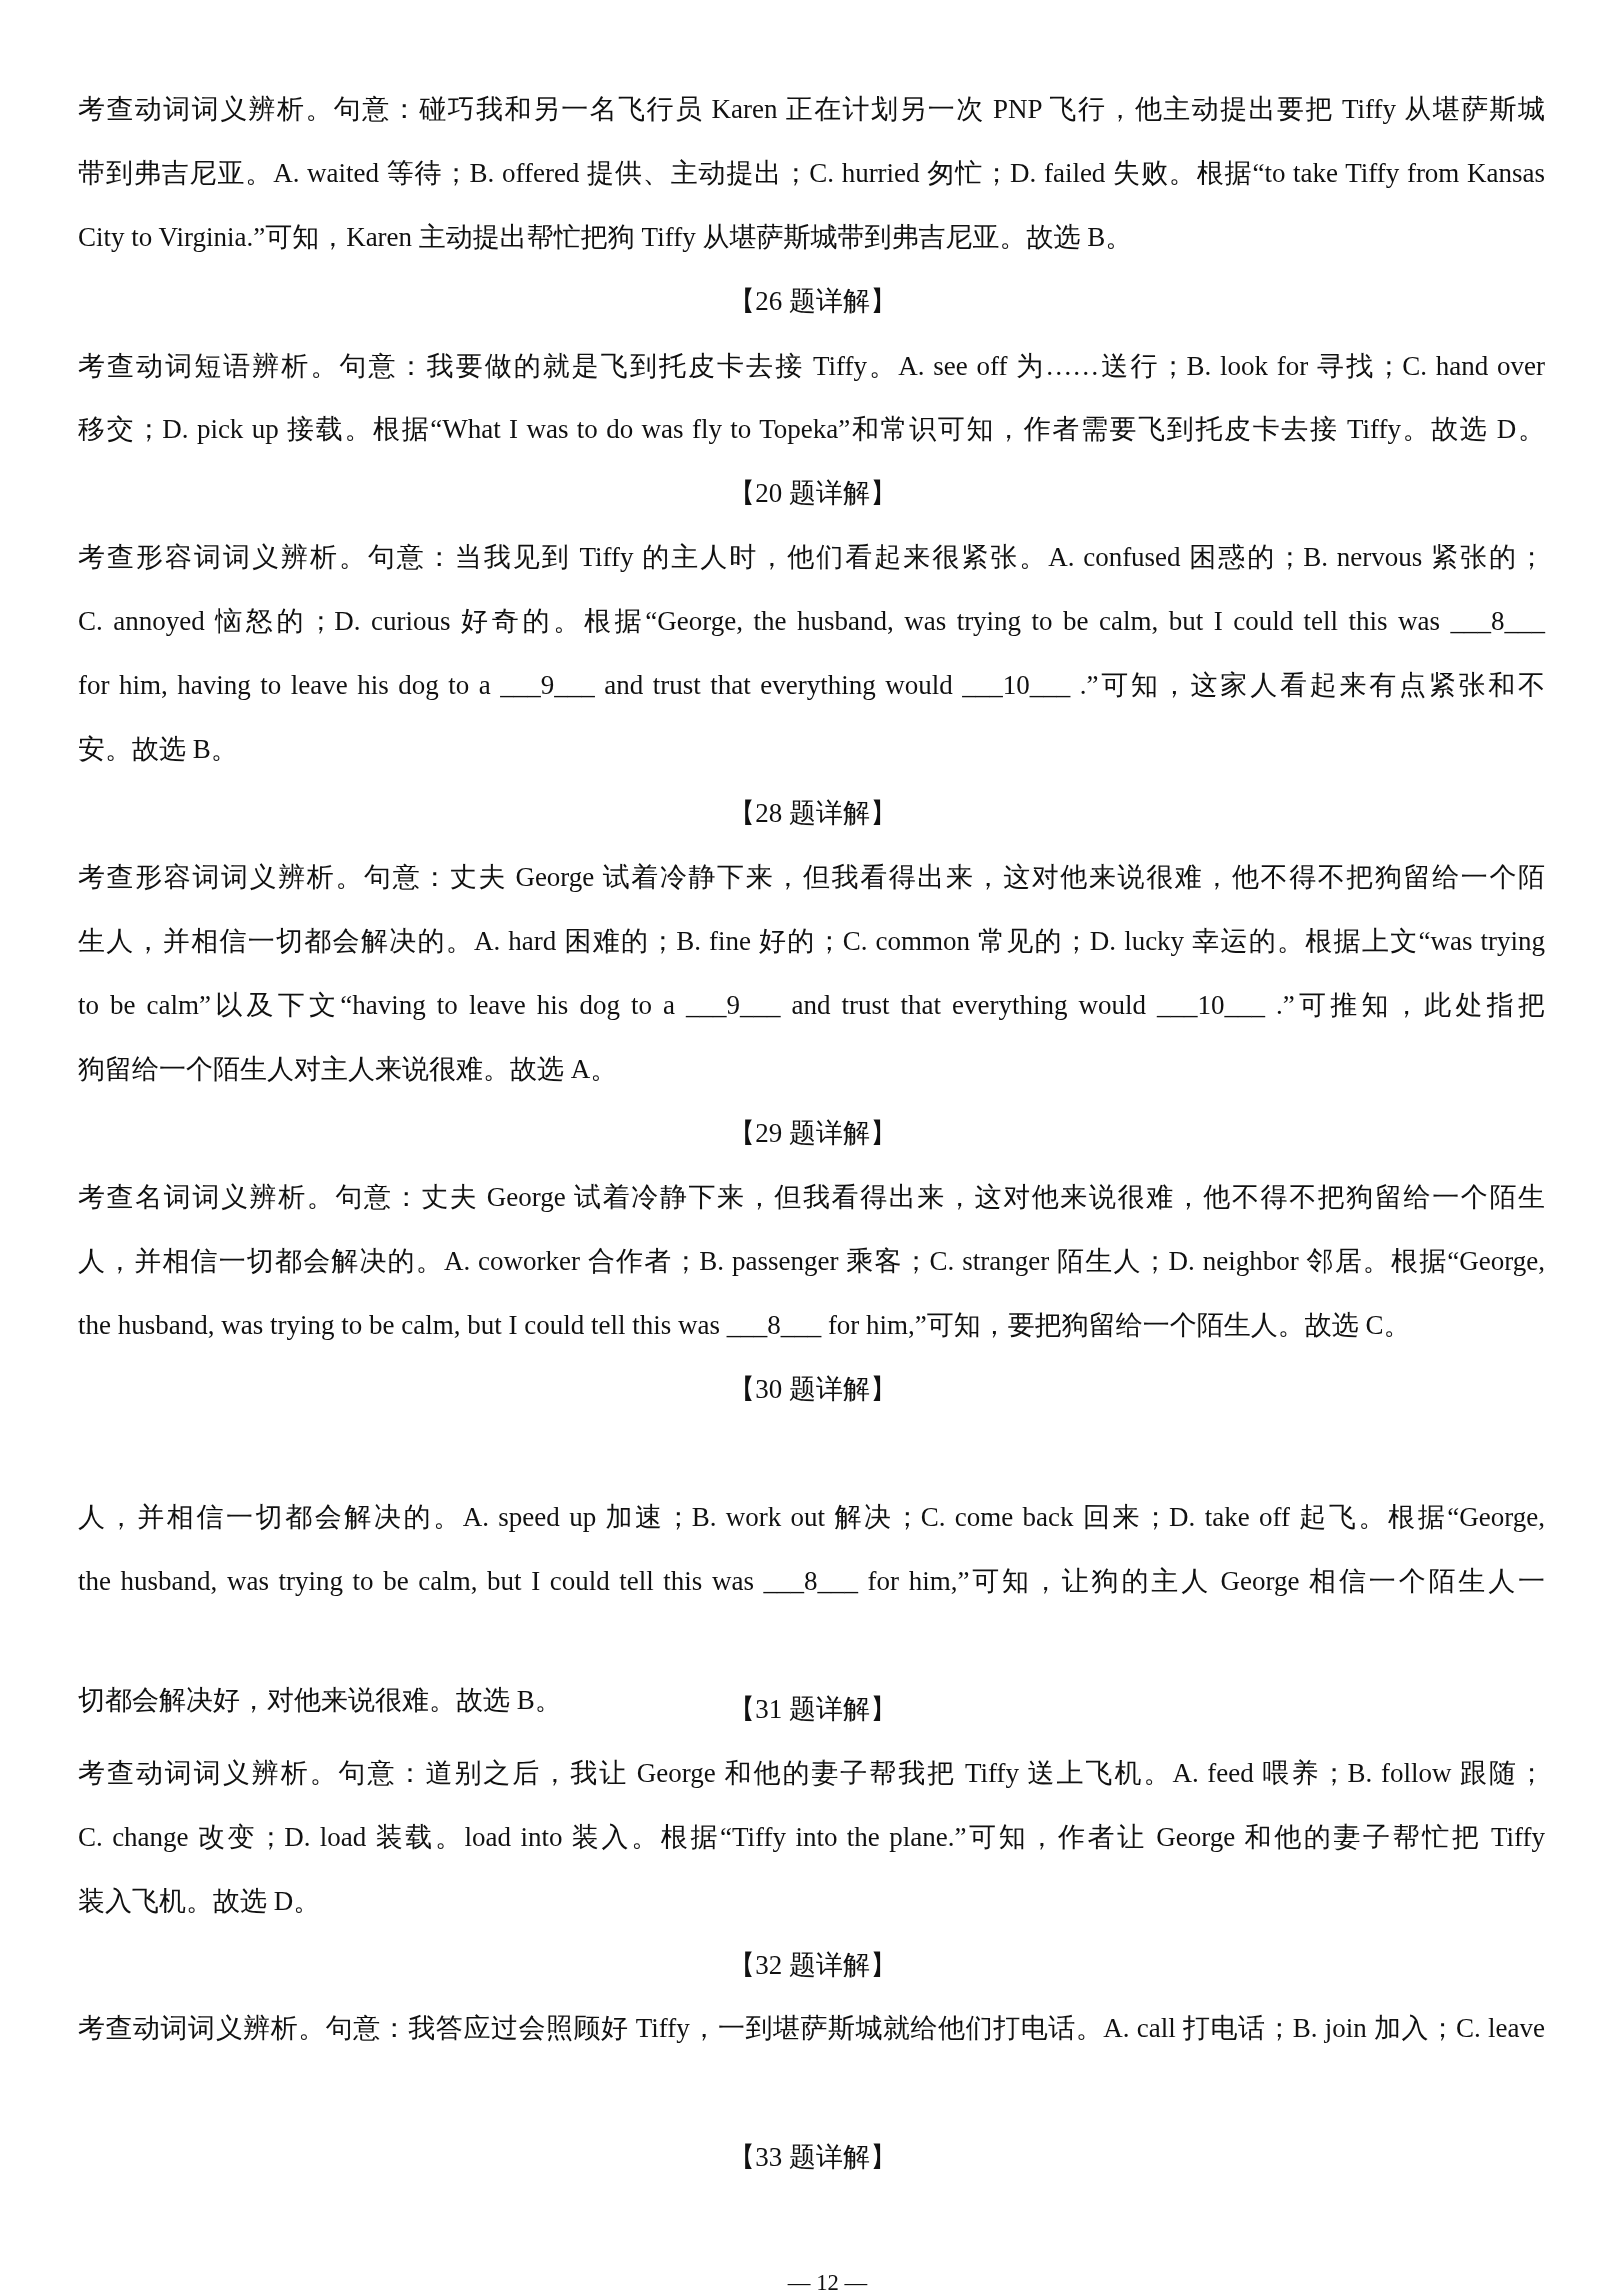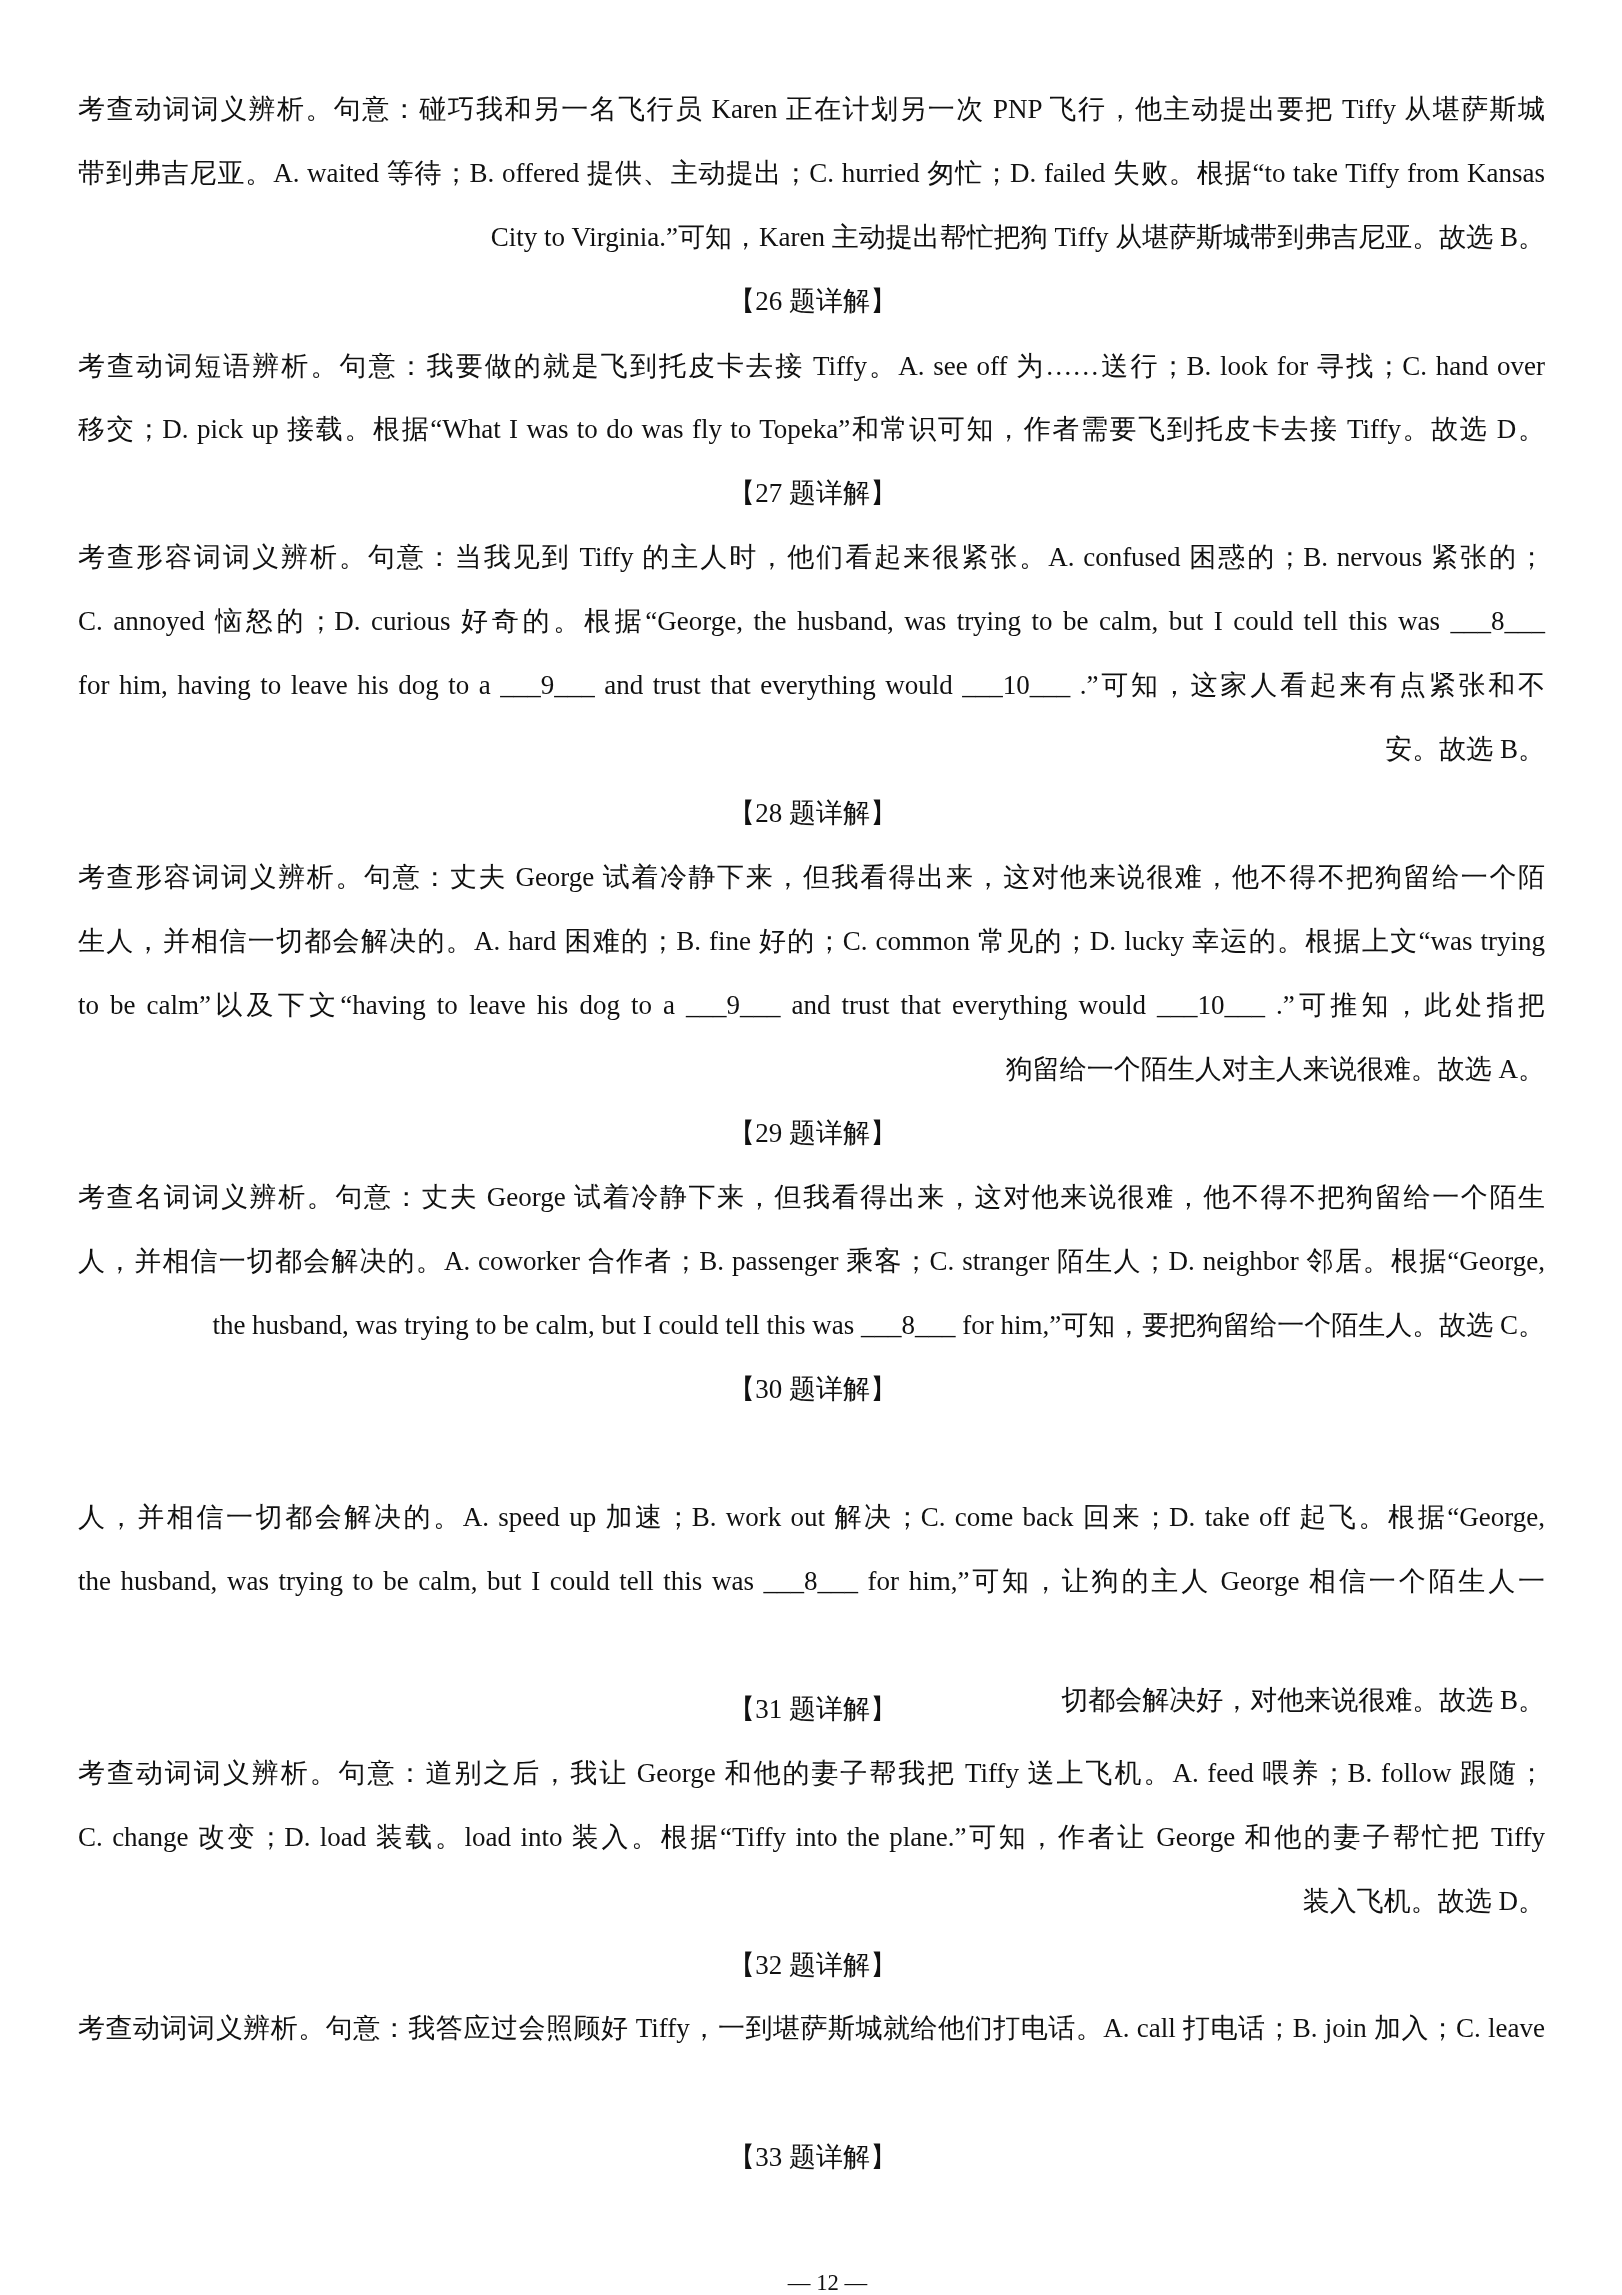--- a/index.html
+++ b/index.html
@@ -3,36 +3,36 @@
 <meta charset="utf-8">
 <style>
   html, body { margin: 0; padding: 0; background: #ffffff; }
   body { width: 1623px; height: 2295px; position: relative; overflow: hidden;
          font-family: "Liberation Serif", "DejaVu Serif", serif; color: #111; }
   .page { position: absolute; left: 0; top: 0; width: 1623px; height: 2226px; }
   .line { position: absolute; left: 78px; width: 1467px; height: 36px;
           font-size: 27px; line-height: 36px; white-space: nowrap;
           letter-spacing: 0px; }
   .line.full { text-align: justify; text-align-last: justify; }
-  .line.last { text-align: right; }
+  .line.last { text-align: left; }
   .line.heading { left: 79px; text-align: center; }
   .pagenum { position: absolute; left: 0; width: 1623px; top: 2269px;
              text-align: center; font-size: 22.7px; line-height: 27.4px; padding-left: 16px; }
 </style>
 </head>
 <body>
 
 <div class="page">
   <div class="line full" style="top:91px">考查动词词义辨析。句意：碰巧我和另一名飞行员 Karen 正在计划另一次 PNP 飞行，他主动提出要把 Tiffy 从堪萨斯城</div>
   <div class="line full" style="top:155px">带到弗吉尼亚。A. waited 等待；B. offered 提供、主动提出；C. hurried 匆忙；D. failed 失败。根据“to take Tiffy from Kansas</div>
   <div class="line last" style="top:219px">City to Virginia.”可知，Karen 主动提出帮忙把狗 Tiffy 从堪萨斯城带到弗吉尼亚。故选 B。</div>
   <div class="line heading" style="top:283px">【26 题详解】</div>
   <div class="line full" style="top:348px">考查动词短语辨析。句意：我要做的就是飞到托皮卡去接 Tiffy。A. see off 为……送行；B. look for 寻找；C. hand over</div>
   <div class="line full" style="top:411px">移交；D. pick up 接载。根据“What I was to do was fly to Topeka”和常识可知，作者需要飞到托皮卡去接 Tiffy。故选 D。</div>
-  <div class="line heading" style="top:475px">【27 题详解】</div>
+  <div class="line heading" style="top:475px">【20 题详解】</div>
   <div class="line full" style="top:539px">考查形容词词义辨析。句意：当我见到 Tiffy 的主人时，他们看起来很紧张。A. confused 困惑的；B. nervous 紧张的；</div>
   <div class="line full" style="top:603px">C. annoyed 恼怒的；D. curious 好奇的。根据“George, the husband, was trying to be calm, but I could tell this was ___8___</div>
   <div class="line full" style="top:667px">for him, having to leave his dog to a ___9___ and trust that everything would ___10___ .”可知，这家人看起来有点紧张和不</div>
   <div class="line last" style="top:731px">安。故选 B。</div>
   <div class="line heading" style="top:795px">【28 题详解】</div>
   <div class="line full" style="top:859px">考查形容词词义辨析。句意：丈夫 George 试着冷静下来，但我看得出来，这对他来说很难，他不得不把狗留给一个陌</div>
   <div class="line full" style="top:923px">生人，并相信一切都会解决的。A. hard 困难的；B. fine 好的；C. common 常见的；D. lucky 幸运的。根据上文“was trying</div>
   <div class="line full" style="top:987px">to be calm”以及下文“having to leave his dog to a ___9___ and trust that everything would ___10___ .”可推知，此处指把</div>
   <div class="line last" style="top:1051px">狗留给一个陌生人对主人来说很难。故选 A。</div>
   <div class="line heading" style="top:1115px">【29 题详解】</div>

